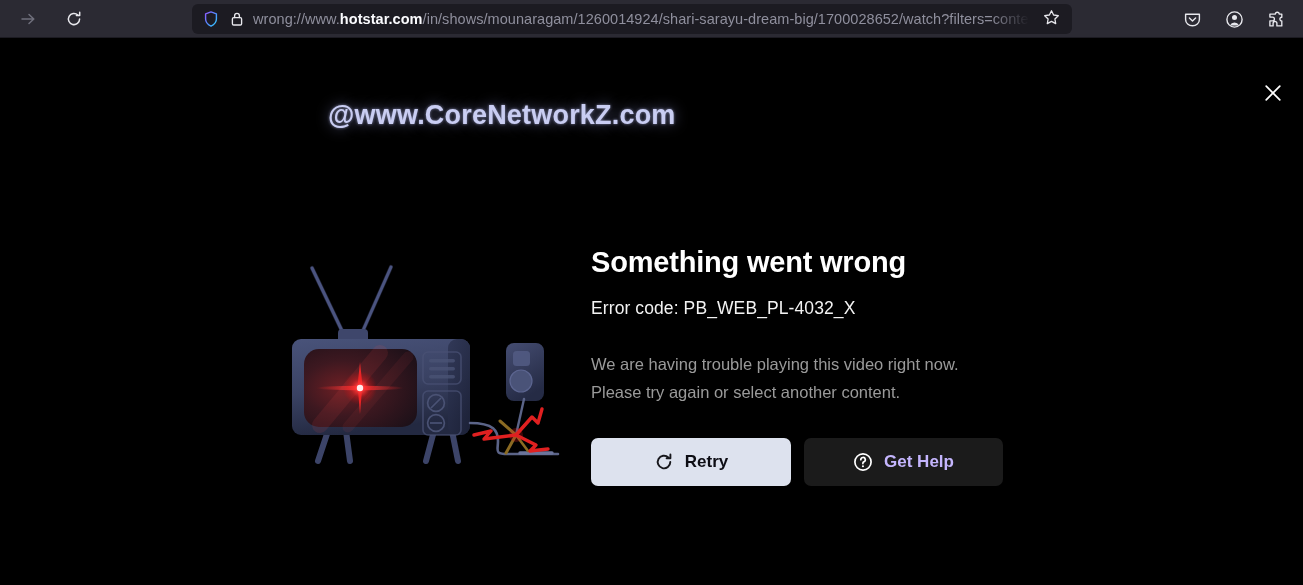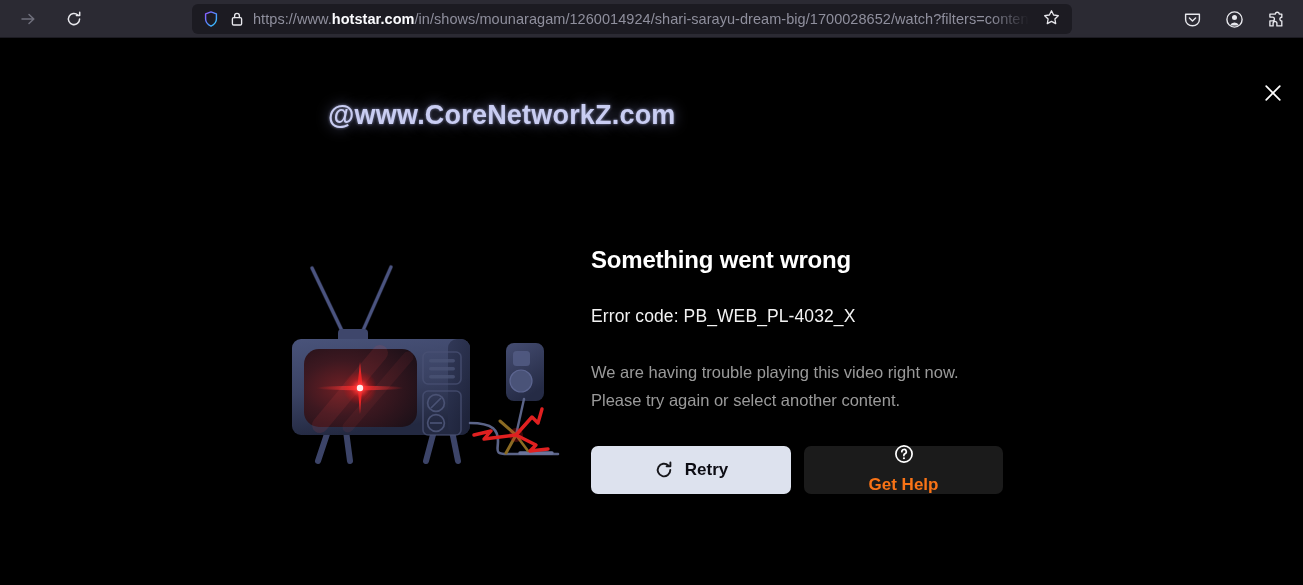--- a/index.html
+++ b/index.html
@@ -140,28 +140,28 @@
   }
 
   .error-text {
     position: absolute;
     left: 591px;
     top: 208px;
     width: 430px;
   }
 
   .err-title {
-    font-size: 24px;
+    font-size: 29px;
     font-weight: 700;
     color: #ffffff;
     letter-spacing: -0.2px;
     line-height: 1.15;
   }
   .err-code {
-    margin-top: 32px;
+    margin-top: 19px;
     font-size: 17.5px;
     font-weight: 400;
     color: #f2f2f2;
     letter-spacing: 0.1px;
   }
   .err-desc {
     margin-top: 31px;
     font-size: 16.5px;
     line-height: 28px;
     color: #9a9a9a;
@@ -189,22 +189,21 @@
     text-align: right;
   }
   .btn-retry {
     width: 200px;
     background: #dde2ee;
     color: #0d0d14;
   }
   .btn-help {
     width: 199px;
     background: #1b1b1b;
-    color: #f97316;
-    flex-direction: column;
+    color: #c4b5fd;
   }
   .btn svg { display: block; flex: 0 0 auto; }
 </style>
 </head>
 <body>
 
 <div class="browser-toolbar">
 
   <div class="nav-btn nav-forward">
     <span>
@@ -239,21 +238,21 @@
     </span>
 
     <span class="lock-icon">
       <svg width="14" height="16" viewBox="0 0 14 16" fill="none">
         <rect x="2.4" y="6.6" width="9.2" height="7.4" rx="1.3" stroke="#e8e8ed" stroke-width="1.35" fill="none"></rect>
         <path d="M4.6 6.6V4.7a2.4 2.4 0 0 1 4.8 0v1.9" stroke="#e8e8ed" stroke-width="1.35" fill="none" stroke-linecap="round"></path>
       </svg>
     </span>
 
     <span class="url-text-wrap">
-      <span class="url-text"><span>https://www.</span><b>hotstar.com</b><span>/in/shows/mounaragam/1260014924/shari-sarayu-dream-big/1700028652/watch?filters=content_type</span></span>
+      <span class="url-text"><span>wrong://www.</span><b>hotstar.com</b><span>/in/shows/mounaragam/1260014924/shari-sarayu-dream-big/1700028652/watch?filters=content_type</span></span>
       <span class="url-fade"></span>
     </span>
 
     <span class="star-btn">
       <span>
         <svg width="17" height="17" viewBox="0 0 17 17" fill="none">
           <path d="M8.5 1.8 10.6 6l4.7.7-3.4 3.3.8 4.6-4.2-2.2-4.2 2.2.8-4.6L1.7 6.7 6.4 6z" stroke="#e8e8ed" stroke-width="1.3" fill="none" stroke-linejoin="round"></path>
         </svg>
       </span>
     </span>

